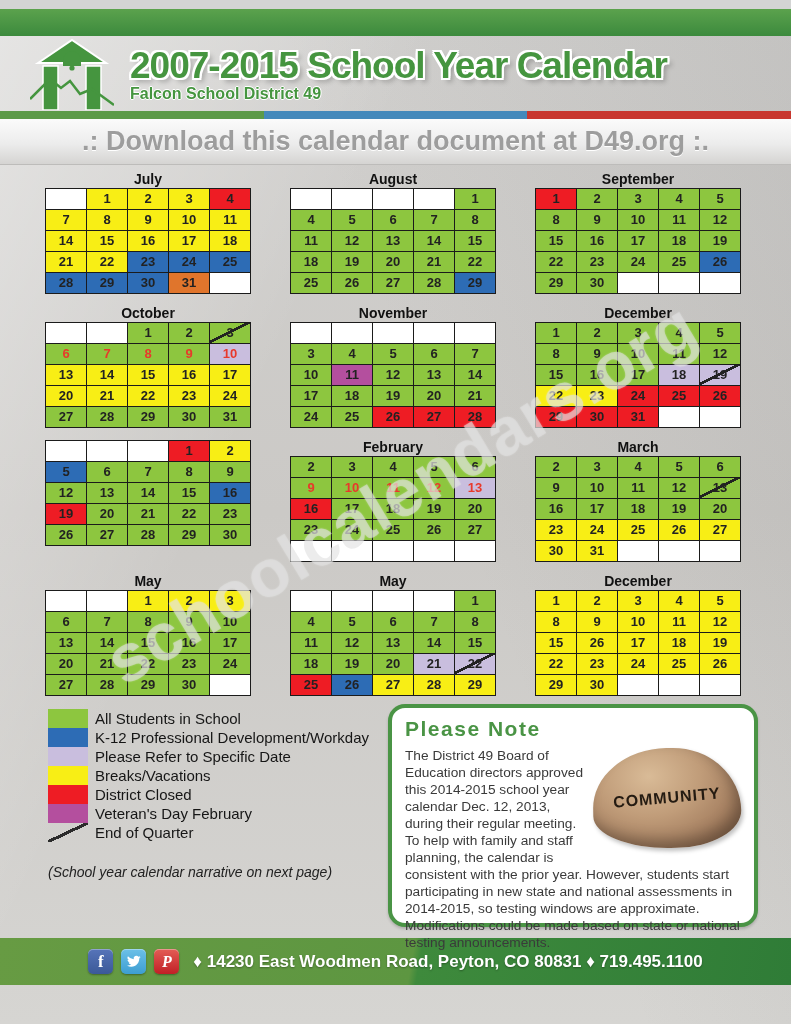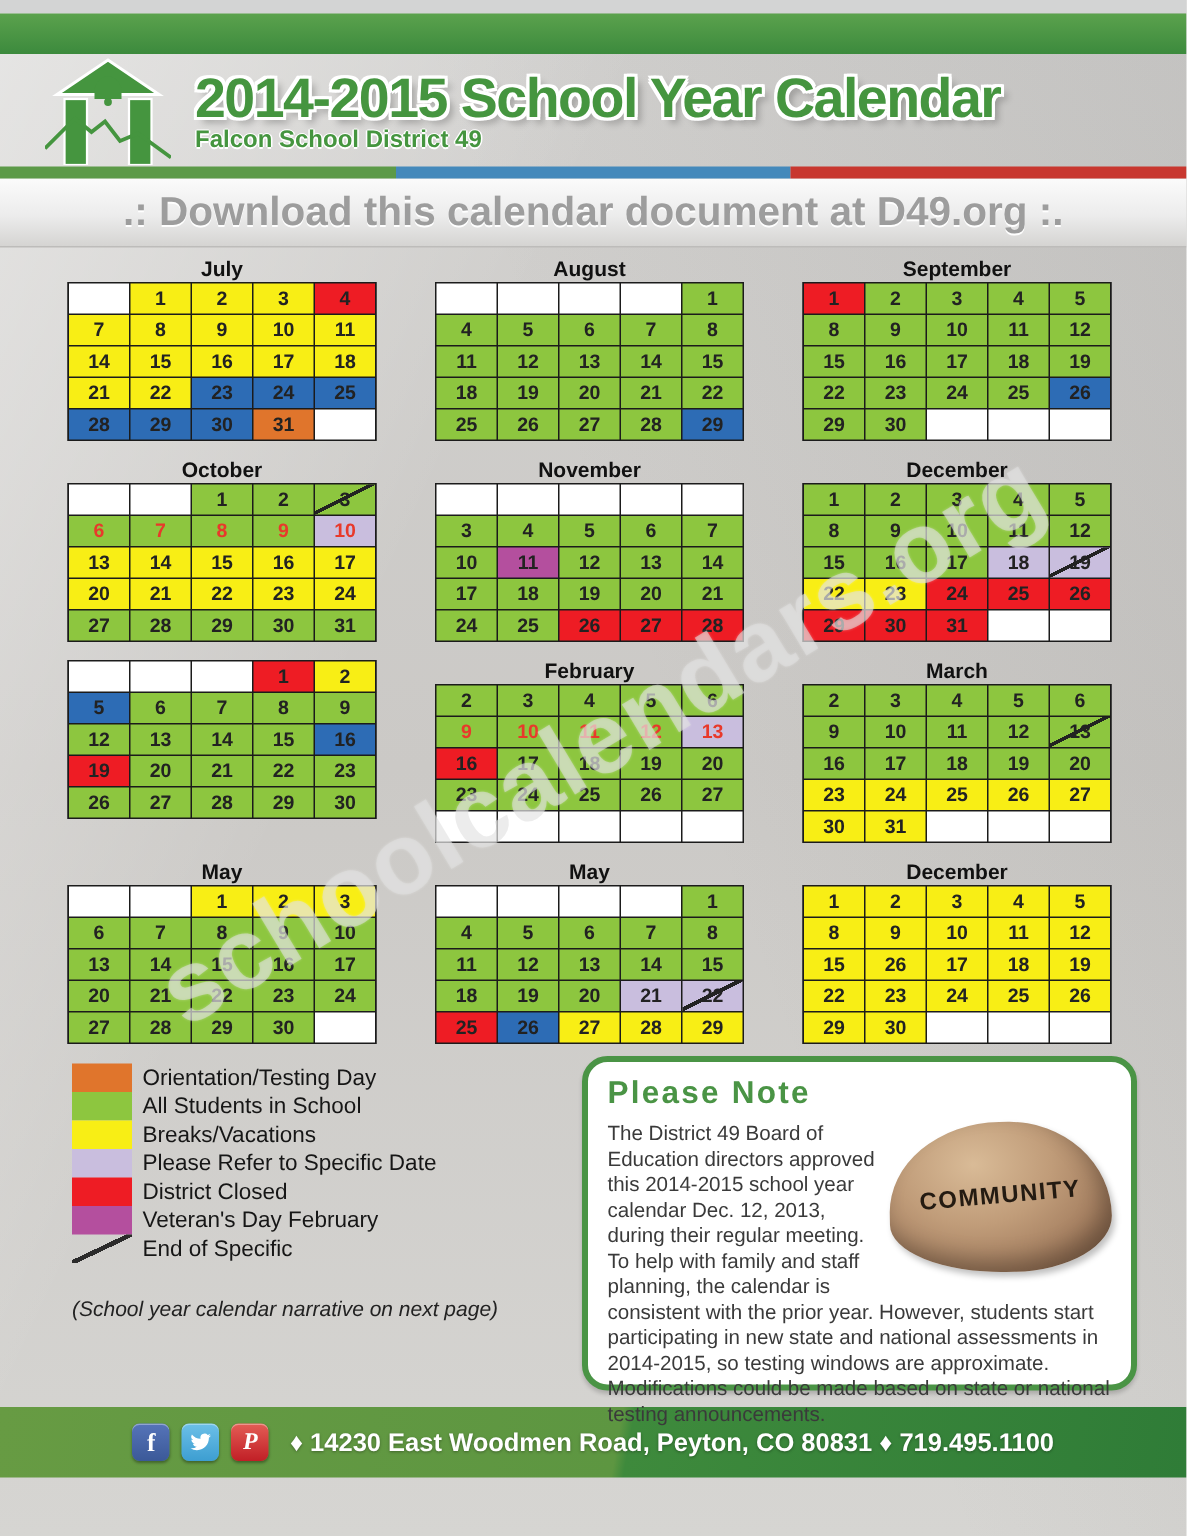--- a/index.html
+++ b/index.html
@@ -116,21 +116,21 @@
 <div class="header-band">
   <svg class="logo" viewBox="0 0 84 73">
     <polygon points="8,26 42,3 76,26" fill="#45953f" stroke="#fff" stroke-width="2"></polygon>
     <rect x="13" y="29" width="15" height="44" fill="#45953f" stroke="#fff" stroke-width="1.5"></rect>
     <rect x="56" y="29" width="15" height="44" fill="#45953f" stroke="#fff" stroke-width="1.5"></rect>
     <path d="M42 14 a9 10 0 0 1 9 10 v5 h-18 v-5 a9 10 0 0 1 9 -10" fill="#45953f"></path>
     <circle cx="42" cy="31" r="2.6" fill="#45953f"></circle>
     <polyline points="0,62 20,42 31,51 40,44 50,57 62,52 84,68" stroke="#45953f" stroke-width="2.5" fill="none"></polyline>
   </svg>
   <div class="title-block">
-    <div class="main-title">2014-2015 School Year Calendar</div>
+    <div class="main-title">2007-2015 School Year Calendar</div>
     <div class="sub-title">Falcon School District 49</div>
   </div>
 </div>
 
 <div class="tricolor">
   <div class="stripe-green"></div>
   <div class="stripe-blue"></div>
   <div class="stripe-red"></div>
 </div>
 
@@ -499,46 +499,46 @@
       </div>
     </div>
   </div>
 
 <div class="watermark">schoolcalendars.org</div>
 
 <div class="bottom-row">
   <div class="legend-col">
     <div>
         <div class="legend-row">
-          <div class="swatch" style="background-color: rgb(224, 117, 44);"></div>
-          <div class="legend-label">Orientation/Testing Day</div>
-        </div>
-        <div class="legend-row">
           <div class="swatch" style="background-color: rgb(141, 198, 63);"></div>
           <div class="legend-label">All Students in School</div>
         </div>
         <div class="legend-row">
+          <div class="swatch" style="background-color: rgb(45, 108, 181);"></div>
+          <div class="legend-label">K-12 Professional Development/Workday</div>
+        </div>
+        <div class="legend-row">
+          <div class="swatch" style="background-color: rgb(201, 190, 222);"></div>
+          <div class="legend-label">Please Refer to Specific Date</div>
+        </div>
+        <div class="legend-row">
           <div class="swatch" style="background-color: rgb(248, 238, 21);"></div>
           <div class="legend-label">Breaks/Vacations</div>
         </div>
         <div class="legend-row">
-          <div class="swatch" style="background-color: rgb(201, 190, 222);"></div>
-          <div class="legend-label">Please Refer to Specific Date</div>
-        </div>
-        <div class="legend-row">
           <div class="swatch" style="background-color: rgb(238, 28, 36);"></div>
           <div class="legend-label">District Closed</div>
         </div>
         <div class="legend-row">
           <div class="swatch" style="background-color: rgb(180, 79, 158);"></div>
           <div class="legend-label">Veteran's Day February</div>
         </div>
         <div class="legend-row">
           <div class="swatch diag-swatch"></div>
-          <div class="legend-label">End of Specific</div>
+          <div class="legend-label">End of Quarter</div>
         </div>
       </div>
     <div class="narrative">(School year calendar narrative on next page)</div>
   </div>
   <div class="note-box">
     <div class="note-title">Please Note</div>
     <div class="rock">
       <span>COMMUNITY</span>
     </div>
     <div class="note-body">The District 49 Board of Education directors approved this 2014-2015 school year calendar Dec. 12, 2013, during their regular meeting. To help with family and staff planning, the calendar is consistent with the prior year. However, students start participating in new state and national assessments in 2014-2015, so testing windows are approximate. Modifications could be made based on state or national testing announcements.</div>

